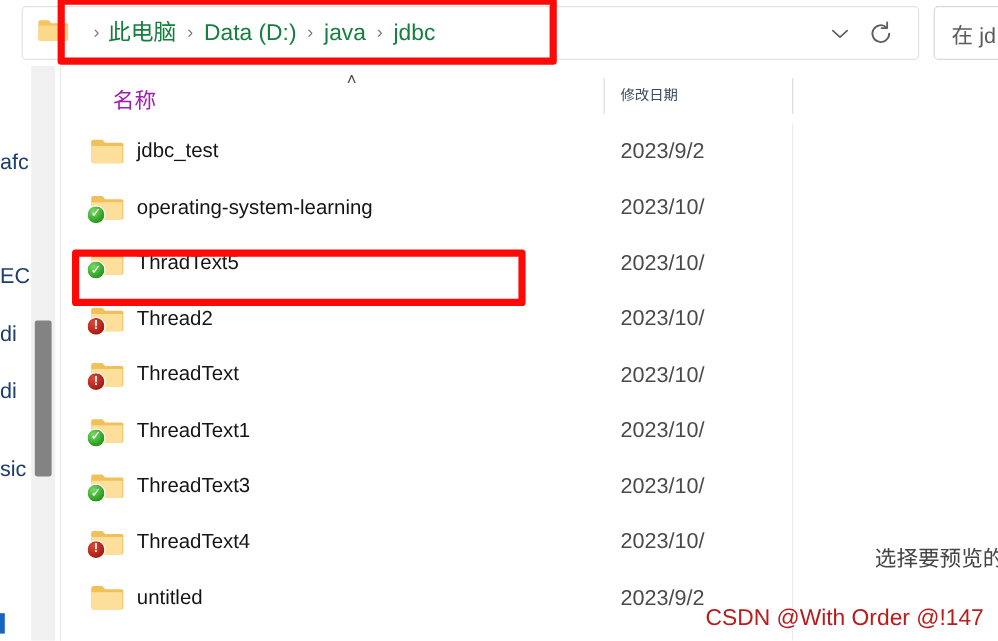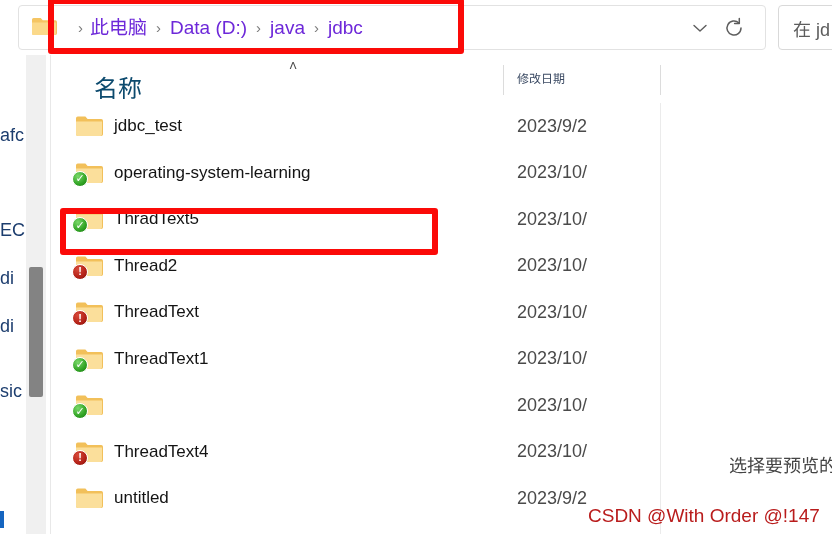--- a/index.html
+++ b/index.html
@@ -53,21 +53,21 @@
     white-space: nowrap;
   }
   .crumb-sep {
     color: #7a7a7a;
     font-size: 15px;
     padding: 0 7px;
     line-height: 1;
     flex: 0 0 auto;
   }
   .crumb {
-    color: #6d28d9;
+    color: #15803d;
     font-size: 19px;
     line-height: 1;
     flex: 0 0 auto;
     padding: 1px 2px;
     cursor: default;
   }
   .crumb.first { padding-left: 0; }
   .addr-right {
     display: flex;
     align-items: center;
@@ -159,22 +159,22 @@
   .sort-caret {
     position: absolute;
     left: 238px; top: 4px;
     font-size: 14px;
     color: #4a4a4a;
     line-height: 1;
   }
   .col-name {
     position: absolute;
     left: 43px; top: 14px;
-    font-size: 24px;
-    color: #0c4a6e;
+    font-size: 18px;
+    color: #a21caf;
   }
   .col-date {
     position: absolute;
     left: 466px; top: 14px;
     font-size: 12px;
     color: #3b4a63;
   }
   .head-sep {
     position: absolute;
     top: 10px;
@@ -456,20 +456,21 @@
         <span class="row-name">
           <span class="folder-ico">
             <svg width="28" height="24" viewBox="0 0 28 24" aria-hidden="true">
               <path d="M1 4.2a1.8 1.8 0 0 1 1.8-1.8h7.6l2.2 2.6h13.6a1.8 1.8 0 0 1 1.8 1.8v13.4a1.8 1.8 0 0 1-1.8 1.8H2.8A1.8 1.8 0 0 1 1 20.2z" fill="#f2c05a"></path>
               <path d="M1 7.6h26v12.6a1.8 1.8 0 0 1-1.8 1.8H2.8A1.8 1.8 0 0 1 1 20.2z" fill="#fbdf9b"></path>
             </svg>
             <span class="badge green">
               <span class="badge-glyph">✓</span>
             </span>
           </span>
+          <span class="row-label">ThreadText3</span>
         </span>
         <span class="row-date">2023/10/</span>
       </div>
 
       <div class="row">
         <span class="row-name">
           <span class="folder-ico">
             <svg width="28" height="24" viewBox="0 0 28 24" aria-hidden="true">
               <path d="M1 4.2a1.8 1.8 0 0 1 1.8-1.8h7.6l2.2 2.6h13.6a1.8 1.8 0 0 1 1.8 1.8v13.4a1.8 1.8 0 0 1-1.8 1.8H2.8A1.8 1.8 0 0 1 1 20.2z" fill="#f2c05a"></path>
               <path d="M1 7.6h26v12.6a1.8 1.8 0 0 1-1.8 1.8H2.8A1.8 1.8 0 0 1 1 20.2z" fill="#fbdf9b"></path>

